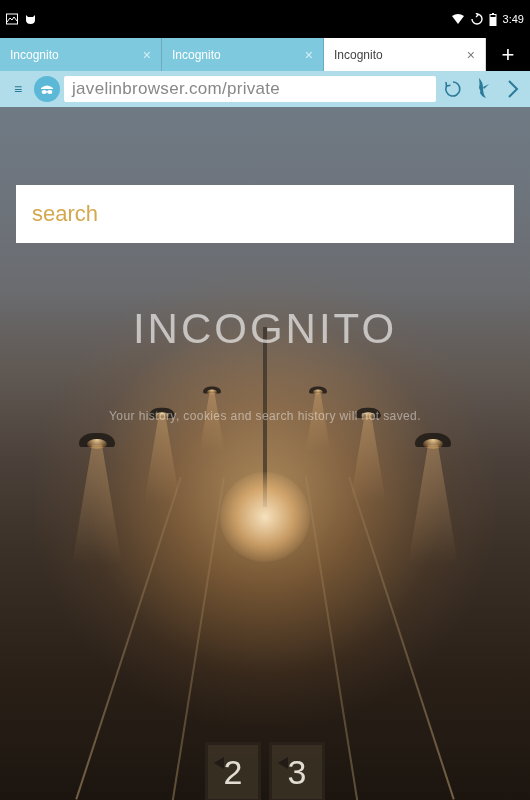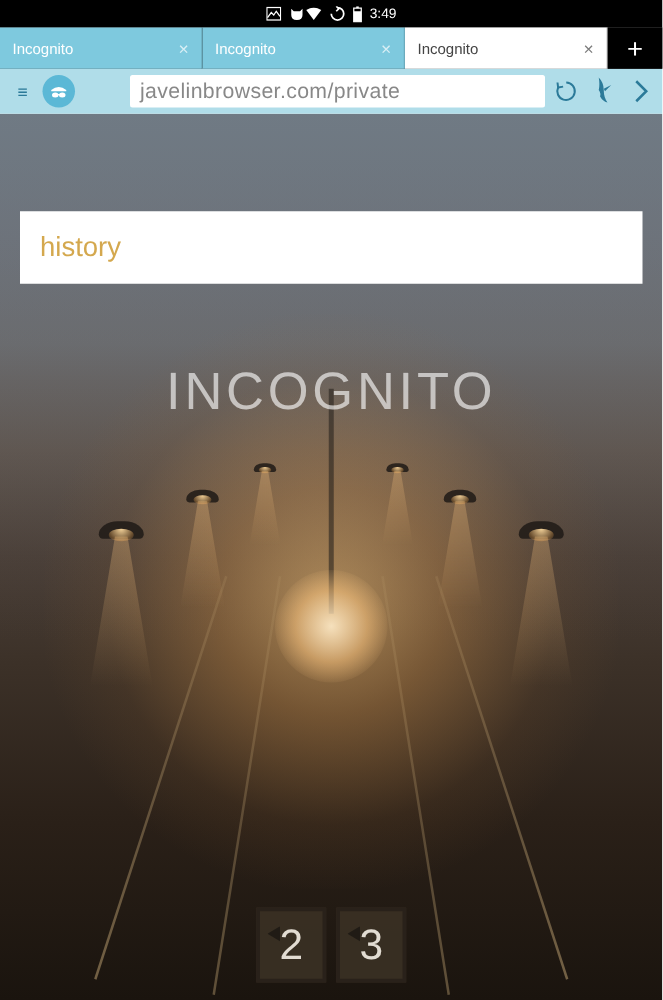--- a/index.html
+++ b/index.html
@@ -1,35 +1,35 @@
 <!DOCTYPE html>
 <html><head>
 <meta charset="utf-8">
 <style>
 * { margin: 0; padding: 0; box-sizing: border-box; }
 html, body { width: 530px; height: 800px; overflow: hidden; font-family: -apple-system, "Helvetica Neue", Arial, sans-serif; }
 
 
-.status-bar { height: 22px; background: #000; color: #fff; display: flex; align-items: center; justify-content: center; padding: 0 6px; font-size: 11px; }
+.status-bar { height: 38px; background: #000; color: #fff; display: flex; align-items: center; justify-content: space-between; padding: 0 6px; font-size: 11px; }
 .status-left, .status-right { display: flex; align-items: center; gap: 6px; }
 .status-right svg { display: block; }
 
 
 .tabs-row { height: 33px; display: flex; background: #000; }
 .tab { flex: 1; display: flex; align-items: center; justify-content: space-between; padding: 0 10px; font-size: 12px; border-right: 1px solid rgba(0,0,0,0.15); position: relative; }
 .tab.inactive { background: #7ec9de; color: #fff; }
 .tab.active { background: #fff; color: #444; }
 .tab .close { font-size: 14px; opacity: 0.7; }
 .newtab { width: 44px; background: #000; color: #fff; display: flex; align-items: center; justify-content: center; font-size: 22px; font-weight: 300; }
 
 
 .nav-bar { height: 36px; background: #b0dde9; display: flex; align-items: center; padding: 0 4px; gap: 4px; }
 .menubtn { color: #2b7a99; font-size: 14px; font-weight: bold; letter-spacing: -2px; }
 .logo-circle { width: 26px; height: 26px; border-radius: 50%; background: #5bb8d6; display: flex; align-items: center; justify-content: center; }
-.url-box { flex: 1; background: #fff; height: 26px; border-radius: 2px; display: flex; align-items: center; padding: 0 8px; color: #888; font-size: 17px; font-weight: 300; letter-spacing: 0.3px; margin-left: 40px; }
+.url-box { flex: 1; background: #fff; height: 26px; border-radius: 2px; display: flex; align-items: center; padding: 0 8px; color: #888; font-size: 17px; font-weight: 300; letter-spacing: 0.3px; }
 .nav-icon { width: 26px; display: flex; align-items: center; justify-content: center; color: #2b7a99; }
 
 
 .content { position: relative; height: 709px; overflow: hidden; }
 .bg-base { position: absolute; inset: 0; background: linear-gradient(to bottom, #6b7680 0%, #6b7078 14%, #6a6b6e 26%, #5f5650 38%, #4a3f38 50%, #3c3128 62%, #2a2018 80%, #1a140e 100%); }
 .glow { position: absolute; left: 50%; top: 55%; width: 460px; height: 460px; transform: translate(-50%,-50%); background: radial-gradient(circle, rgba(255,200,120,0.55) 0%, rgba(230,160,80,0.35) 28%, rgba(150,100,50,0.12) 55%, transparent 72%); }
 .glow2 { position: absolute; left: 50%; top: 410px; width: 90px; height: 90px; transform: translate(-50%,-50%); background: radial-gradient(circle, rgba(255,235,200,0.9) 0%, rgba(255,200,130,0.5) 45%, transparent 75%); border-radius: 50%; }
 .haze { position: absolute; inset: 0; background: linear-gradient(to bottom, rgba(120,130,140,0.35) 0%, rgba(100,100,100,0.1) 30%, transparent 60%); }
 .tracks { position: absolute; inset: 0; }
 .tracks::before, .tracks::after { content:""; position:absolute; top: 370px; bottom: 0; width: 2px; background: linear-gradient(to bottom, rgba(200,170,120,0.15), rgba(200,170,120,0.5)); }
@@ -170,19 +170,20 @@
         <div class="lamp-ray"></div>
       </div>
     </div>
   <div class="glow2"></div>
   <div class="platform-sign">
     <div class="sign-cell">2</div>
     <div class="sign-cell">3</div>
   </div>
 
   <div class="search-box">
-    <span>history</span>
+    <span>search</span>
   </div>
 
   <div class="hero-title">
     <div>INCOGNITO</div>
   </div>
+  <div class="hero-sub">Your history, cookies and search history will not saved.</div>
 </div>
 
 </body></html>

